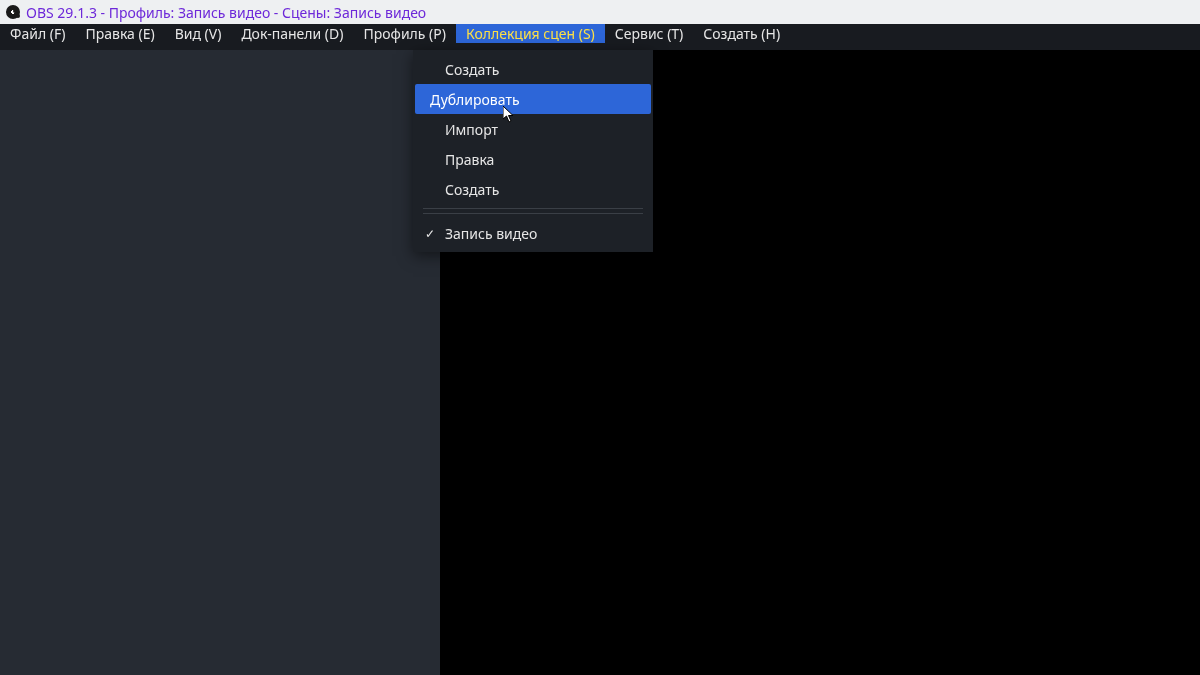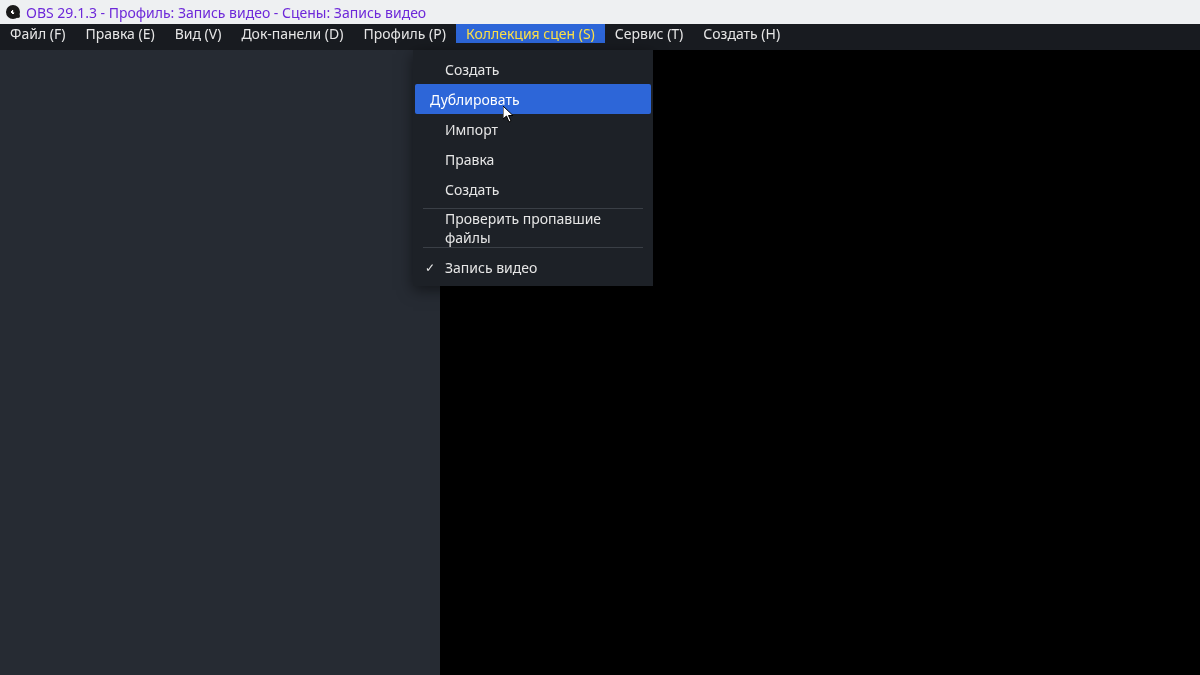--- a/index.html
+++ b/index.html
@@ -58,21 +58,20 @@
     <div class="left-dark"></div>
     <div class="preview"></div>
 
     <div class="dropdown">
       <div class="dd-item">Создать</div>
       <div class="dd-item highlight">Дублировать</div>
       <div class="dd-item">Импорт</div>
       <div class="dd-item">Правка</div>
       <div class="dd-item">Создать</div>
       <div class="dd-sep"></div>
-      <div class="dd-item">Проверить пропавшие файлы</div>
       <div class="dd-sep"></div>
       <div class="dd-item">
         <span class="dd-check">✓</span>
         <span>Запись видео</span>
       </div>
     </div>
 
     <div class="cursor">
       <svg viewBox="0 0 12 18" width="12" height="18">
         <path d="M0 0 L0 13 L3.5 10 L6 16 L8 15 L5.5 9.5 L10 9.5 Z" fill="#fff" stroke="#000" stroke-width="1"></path>

